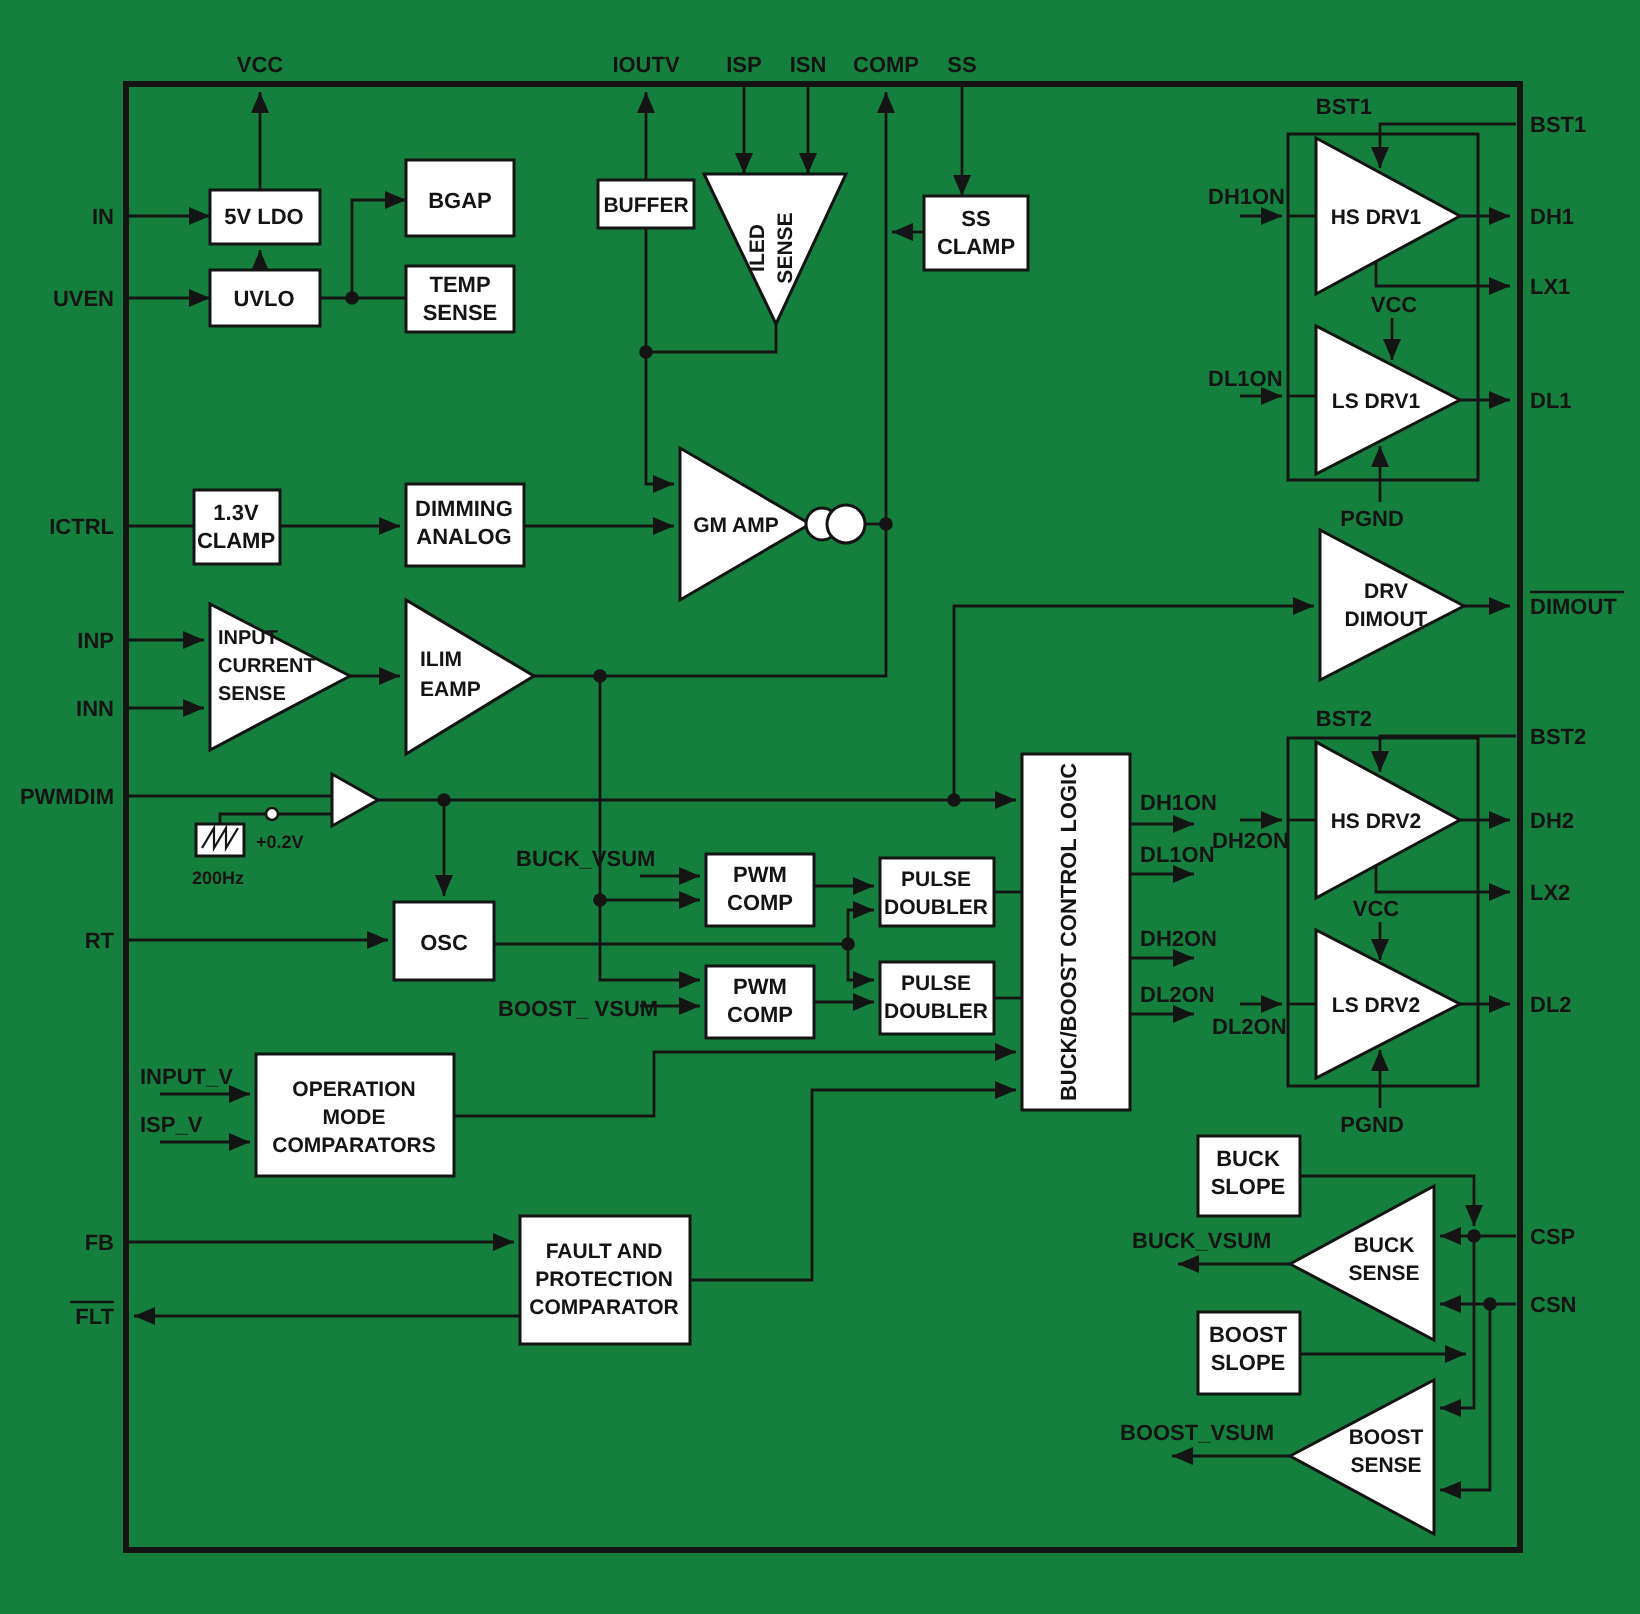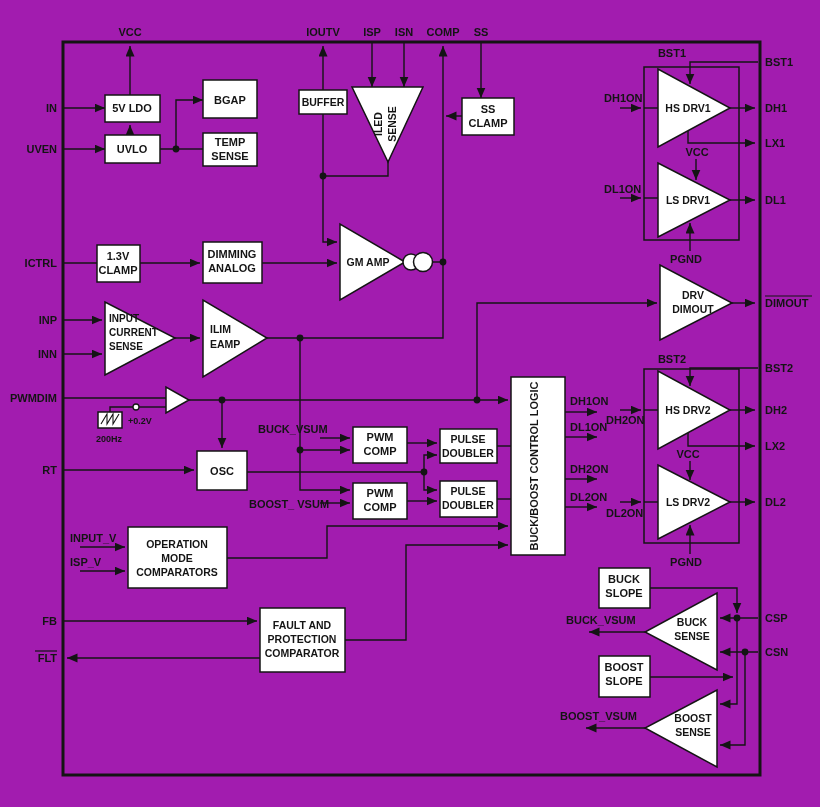--- a/index.html
+++ b/index.html
@@ -1,16 +1,16 @@
 <!DOCTYPE html>
 <html><head>
 <meta charset="utf-8">
 <style>
   html,body{margin:0;padding:0;background:#fff;}
-  #stage{position:relative;width:820px;height:807px;background:#a21caf;overflow:hidden;}
+  #stage{position:relative;width:820px;height:807px;background:#15803d;overflow:hidden;}
   svg{position:absolute;left:0;top:0;}
   .w{fill:none;stroke:#141414;stroke-width:1.4px;}
   .b{fill:#ffffff;stroke:#141414;stroke-width:1.5px;}
   .bo{fill:none;stroke:#141414;stroke-width:1.5px;}
   .border{fill:none;stroke:#141414;stroke-width:3px;}
   .d{fill:#141414;stroke:none;}
   .oc{fill:#ffffff;stroke:#141414;stroke-width:1.3px;}
   .t{font:600 11px "Liberation Sans", sans-serif;fill:#141414;}
   .ts{font-size:10.5px;}
   .tx{font-size:10px;}

